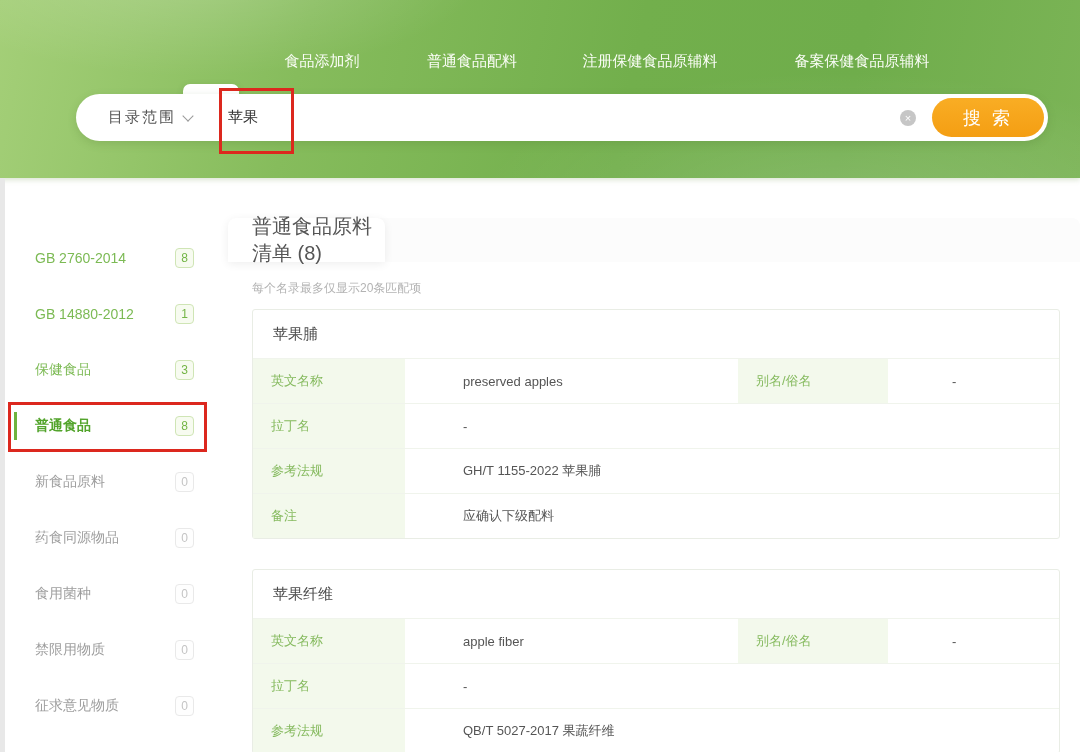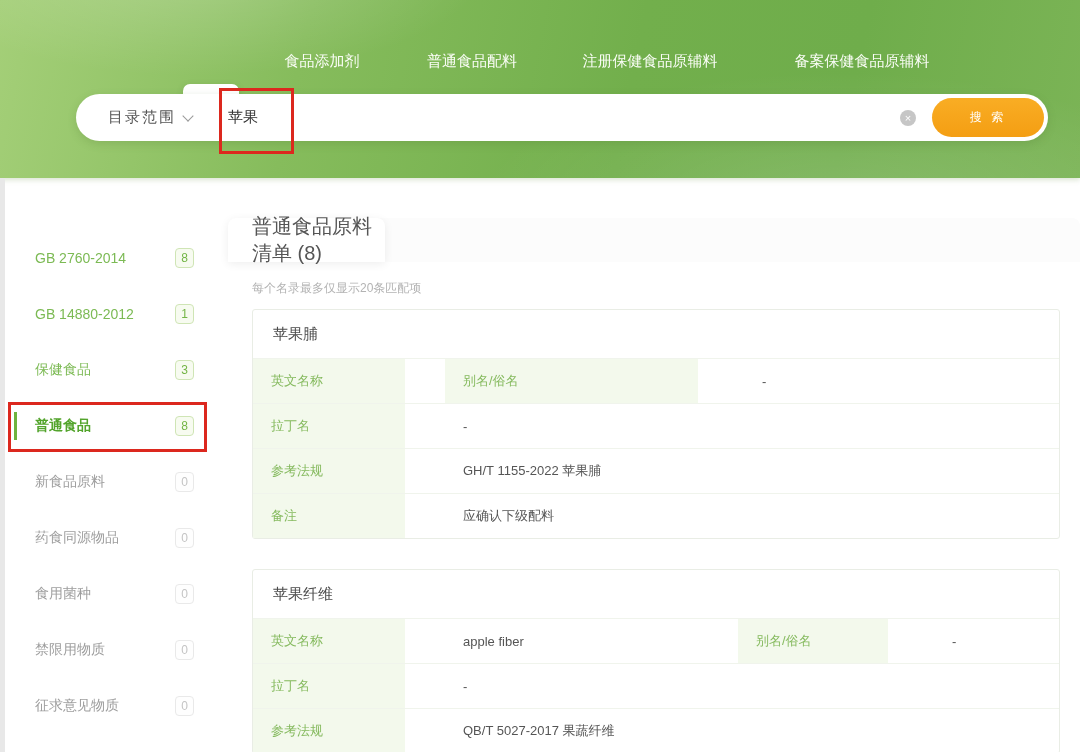--- a/index.html
+++ b/index.html
@@ -29,21 +29,21 @@
   .search-pill {
     position:absolute; left:76px; top:94px; width:972px; height:47px; background:#fff;
     border-radius:24px; display:flex; align-items:center; box-shadow:0 3px 9px rgba(80,120,50,0.22);
   }
   .scope { display:flex; align-items:center; padding-left:32px; font-size:15px; letter-spacing:2px; color:#555; cursor:pointer; flex:0 0 auto; }
   .chevron { width:8px; height:8px; border-right:1.7px solid #999; border-bottom:1.7px solid #999; transform:rotate(45deg); margin:-4px 0 0 8px; }
   .query { flex:1 1 auto; margin-left:36px; border:none; outline:none; background:transparent; font-size:15px; color:#333; font-family:inherit; }
   .clear { flex:0 0 auto; width:16px; height:16px; border-radius:50%; background:#c6c6c6; color:#fff; font-size:11px; line-height:16px; text-align:center; margin-right:16px; cursor:pointer; }
   .search-btn {
     flex:0 0 auto; width:112px; height:39px; margin-right:4px; border:none; border-radius:20px;
-    background:linear-gradient(180deg,#f9ad24,#f49e13); color:#fff; font-size:12px; letter-spacing:3px;
+    background:linear-gradient(180deg,#f9ad24,#f49e13); color:#fff; font-size:18px; letter-spacing:3px;
     display:flex; align-items:center; justify-content:center; cursor:pointer; font-family:inherit;
   }
 
   
   .left-gutter { position:absolute; left:0; top:178px; width:5px; height:574px; background:#e8e8e8; }
   .sidebar { position:absolute; left:10px; top:230px; width:200px; background:#fff; }
   .side-item { position:relative; height:56px; display:flex; align-items:center; padding:0 16px 0 25px; cursor:pointer; }
   .side-item .lbl { flex:1 1 auto; font-size:14px; color:#7cba54; }
   .side-item.zero .lbl { color:#9e9e9e; }
   .side-item.active .lbl { color:#53a42c; font-weight:bold; }
@@ -145,20 +145,21 @@
     <div class="tabstrip">
       <div class="tabstrip-bg"></div>
       <div class="mtab">普通食品原料清单 (8)</div>
     </div>
     <div class="note">每个名录最多仅显示20条匹配项</div>
 
     <div class="card">
       <div class="card-title">苹果脯</div>
       <div class="trow pair">
         <div class="tcell tlabel">英文名称</div>
+        <div class="tcell tvalue">preserved apples</div>
         <div class="tcell tlabel">别名/俗名</div>
         <div class="tcell tvalue v2">-</div>
       </div>
       <div class="trow full">
         <div class="tcell tlabel">拉丁名</div>
         <div class="tcell tvalue">-</div>
       </div>
       <div class="trow full">
         <div class="tcell tlabel">参考法规</div>
         <div class="tcell tvalue">GH/T 1155-2022 苹果脯</div>

